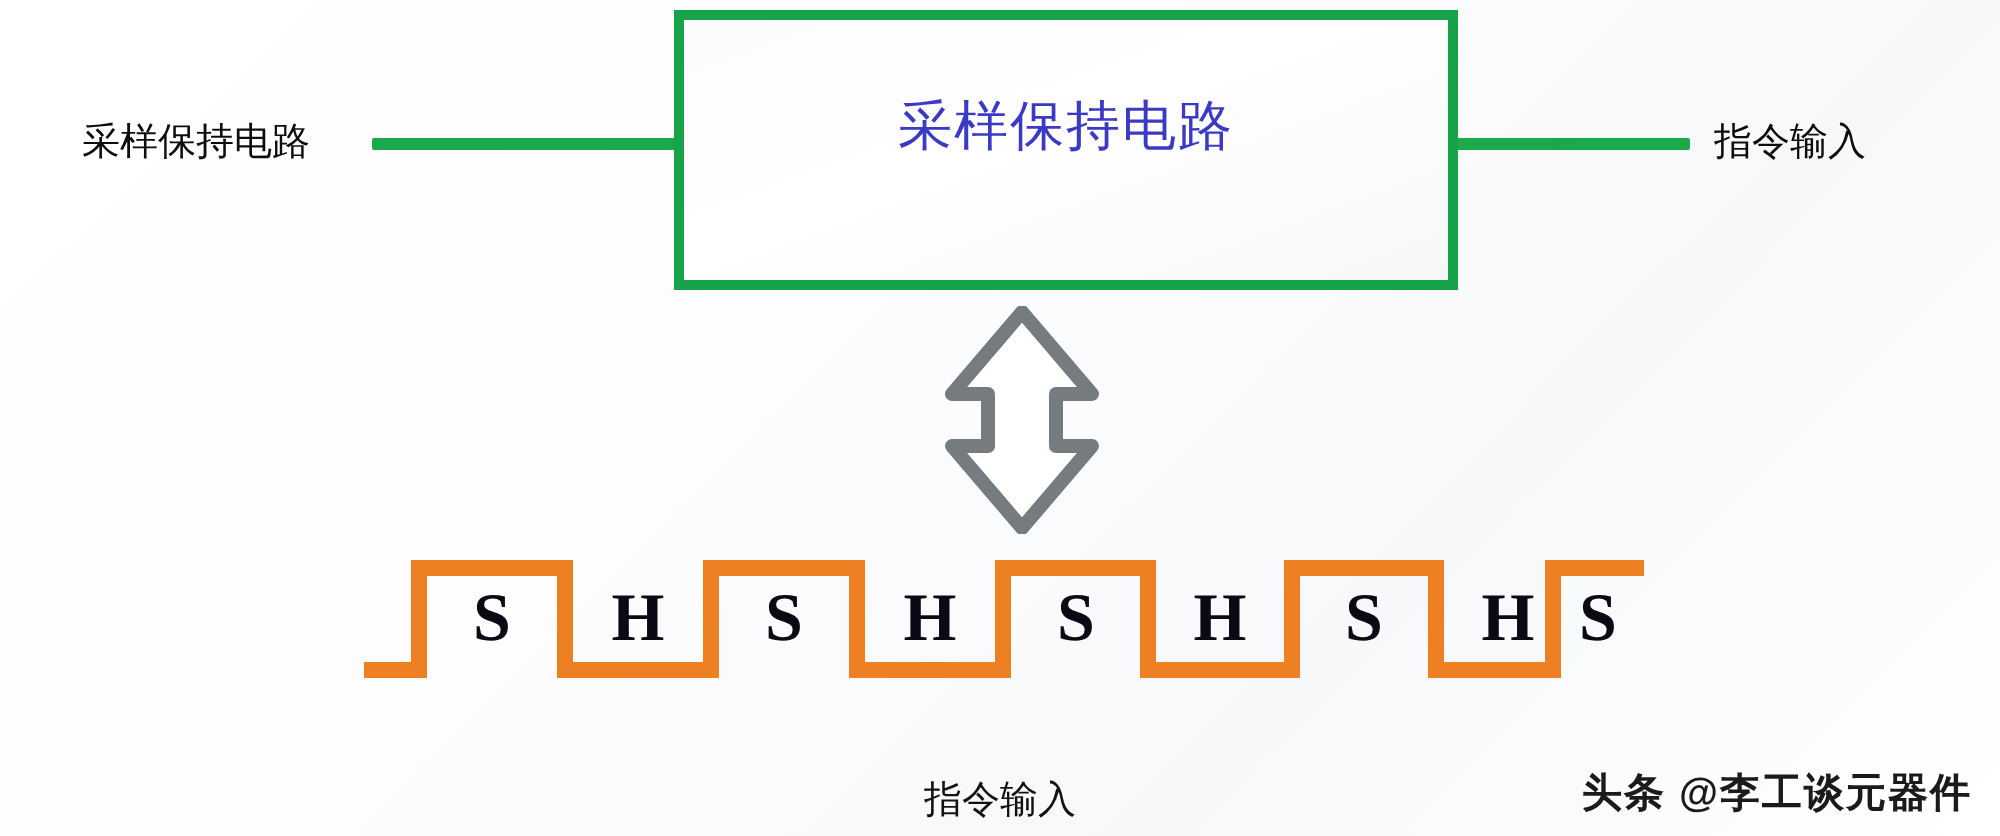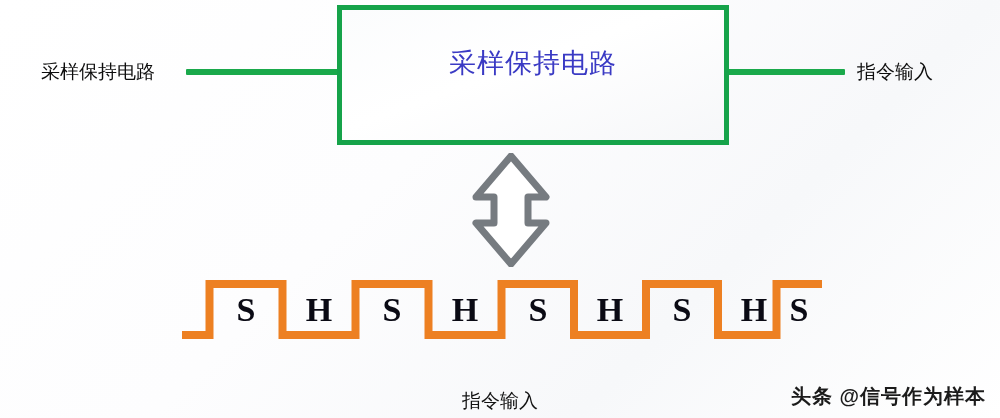--- a/index.html
+++ b/index.html
@@ -176,15 +176,15 @@
       <span class="wave-letter" style="left: 428px; top: 44px;">H</span>
       <span class="wave-letter" style="left: 500px; top: 44px;">S</span>
       <span class="wave-letter" style="left: 572px; top: 44px;">H</span>
       <span class="wave-letter" style="left: 617px; top: 44px;">S</span>
     </div>
 
   <div class="caption">指令输入</div>
 
   <div class="watermark-faint"></div>
 
-  <div class="watermark">头条 @信号作为样本</div>
+  <div class="watermark">头条 @李工谈元器件</div>
 
 </div>
 
 </body></html>

